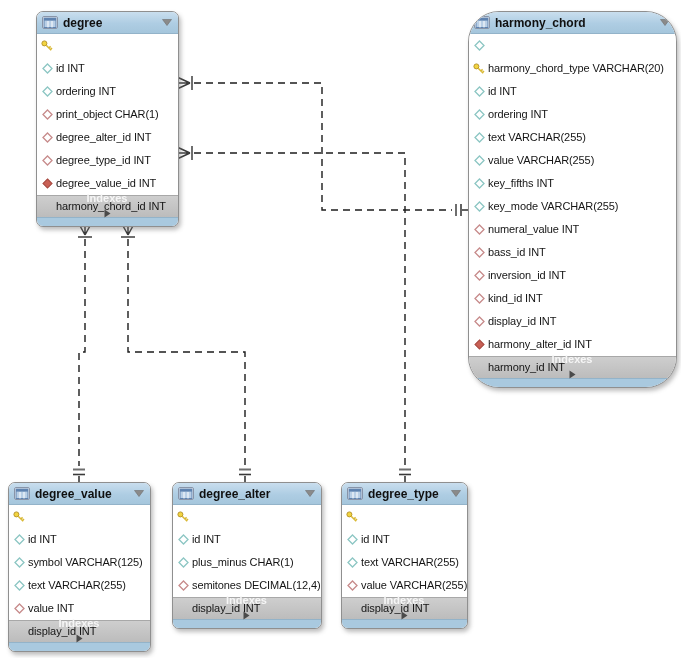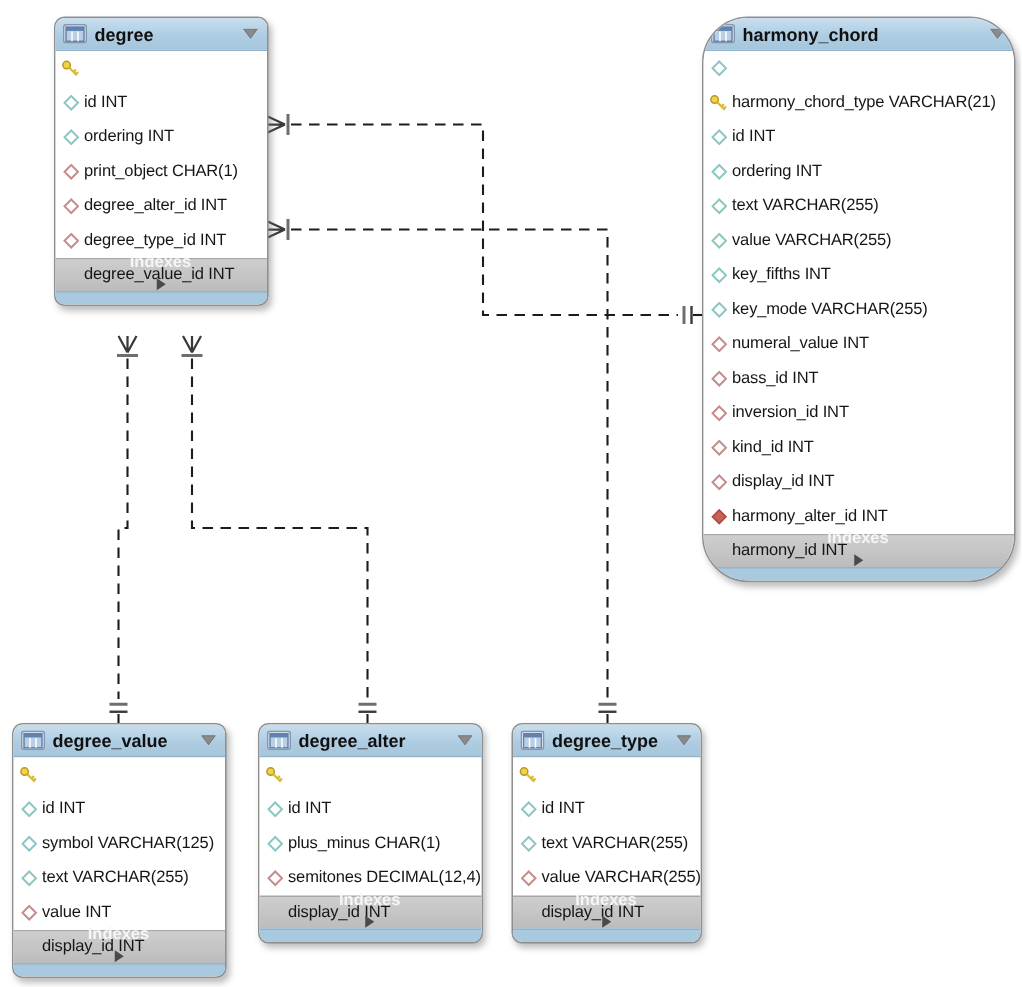--- a/index.html
+++ b/index.html
@@ -143,20 +143,28 @@
           <span class="clabel">degree_type_id INT</span>
         </div>
         <div class="row">
           <span class="cicon">
             <svg width="11" height="11" viewBox="0 0 11 11">
               <path d="M5.5 1 L10 5.5 L5.5 10 L1 5.5 Z" fill="#ffffff" stroke="#c78b8b" stroke-width="1.3"></path>
             </svg>
           </span>
           <span class="clabel">degree_value_id INT</span>
         </div>
+        <div class="row">
+          <span class="cicon">
+            <svg width="11" height="11" viewBox="0 0 11 11">
+              <path d="M5.5 1 L10 5.5 L5.5 10 L1 5.5 Z" fill="#c96055" stroke="#a94b42" stroke-width="1.1"></path>
+            </svg>
+          </span>
+          <span class="clabel">harmony_chord_id INT</span>
+        </div>
       </div>
     <div class="tc-footer">
       <span class="flabel">Indexes</span>
       <span class="farrow"><svg width="7" height="9" viewBox="0 0 7 9">
             <path d="M0.5 0.5 L6.5 4.5 L0.5 8.5 Z" fill="#4a4a4a"></path>
           </svg></span>
     </div>
     <div class="tc-strip"></div>
   </div>
 
@@ -177,21 +185,21 @@
           </svg>
         </span>
     </div>
     <div class="rows">
         <div class="row">
           <span class="cicon">
             <svg width="11" height="11" viewBox="0 0 11 11">
               <path d="M5.5 1 L10 5.5 L5.5 10 L1 5.5 Z" fill="#ffffff" stroke="#8cc6c3" stroke-width="1.3"></path>
             </svg>
           </span>
-          <span class="clabel">harmony_chord_type VARCHAR(21)</span>
+          <span class="clabel">harmony_chord_type VARCHAR(20)</span>
         </div>
         <div class="row">
           <span class="cicon">
             <svg width="12" height="12" viewBox="0 0 12 12">
               <circle cx="3.4" cy="3.4" r="2.5" fill="#f2d43f" stroke="#b8962e" stroke-width="1"></circle>
               <path d="M5.2 5.2 L10.2 10.2 M8 8 L9.6 6.4 M9.5 9.5 L11 8" stroke="#d9b832" stroke-width="1.5" fill="none"></path>
             </svg>
           </span>
           <span class="clabel">id INT</span>
         </div>

